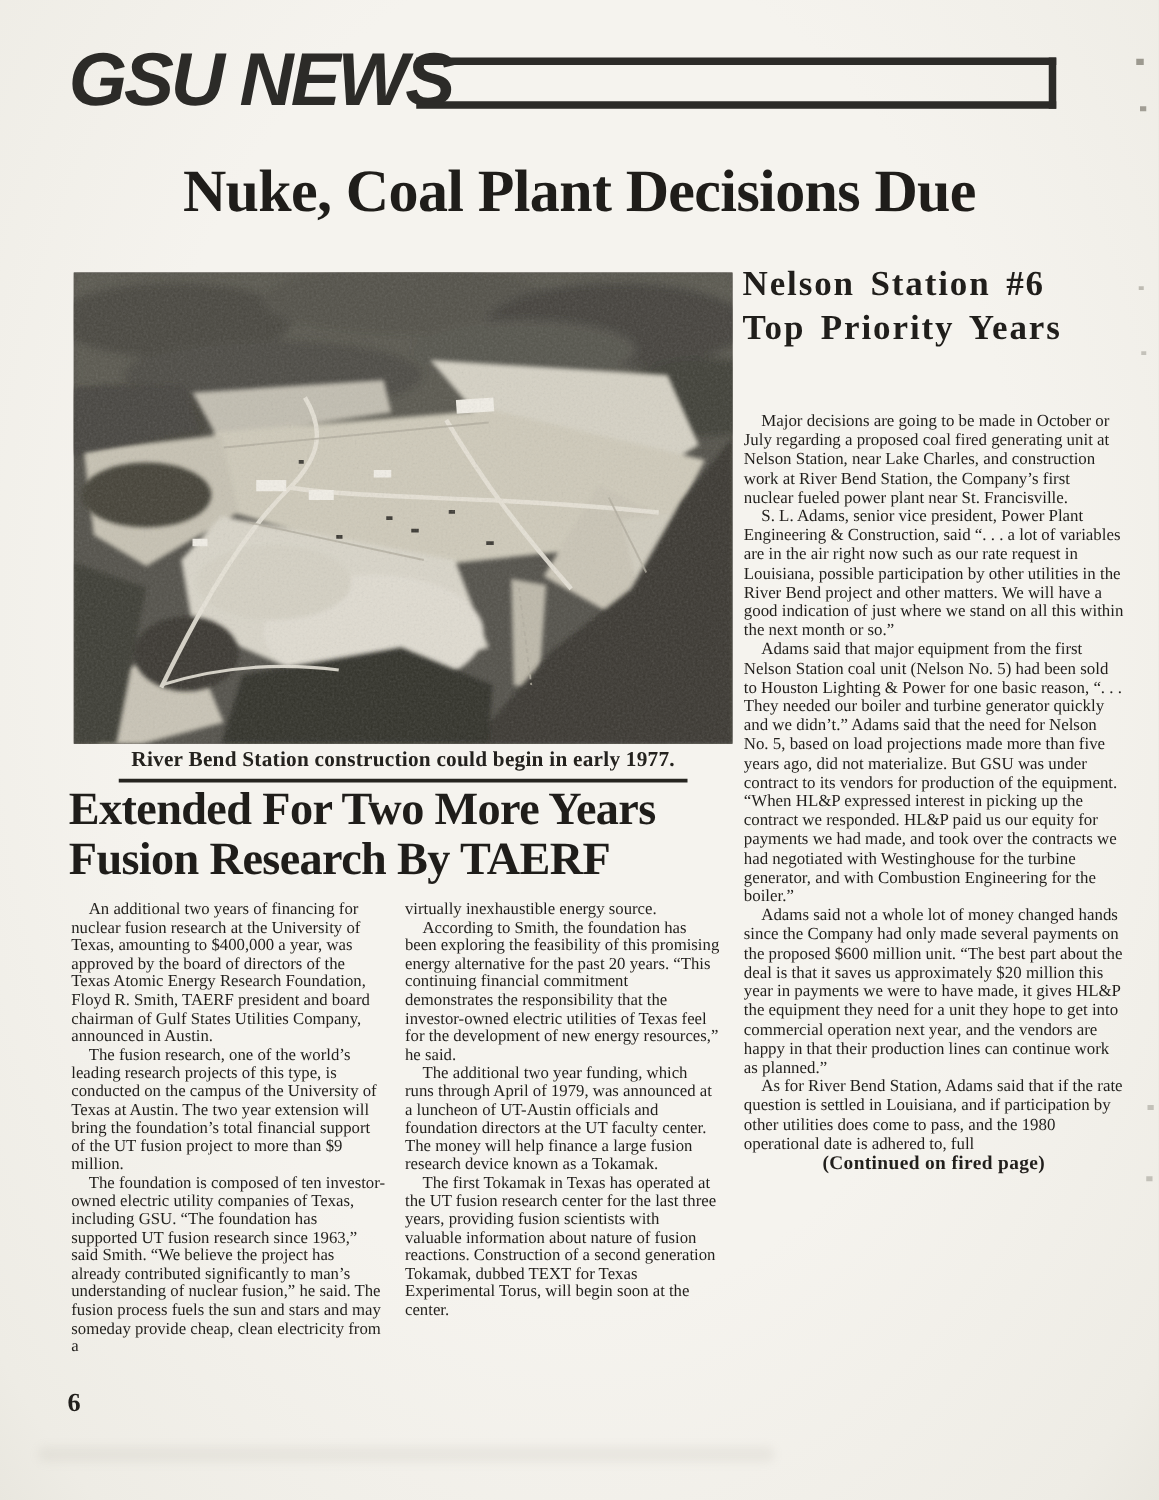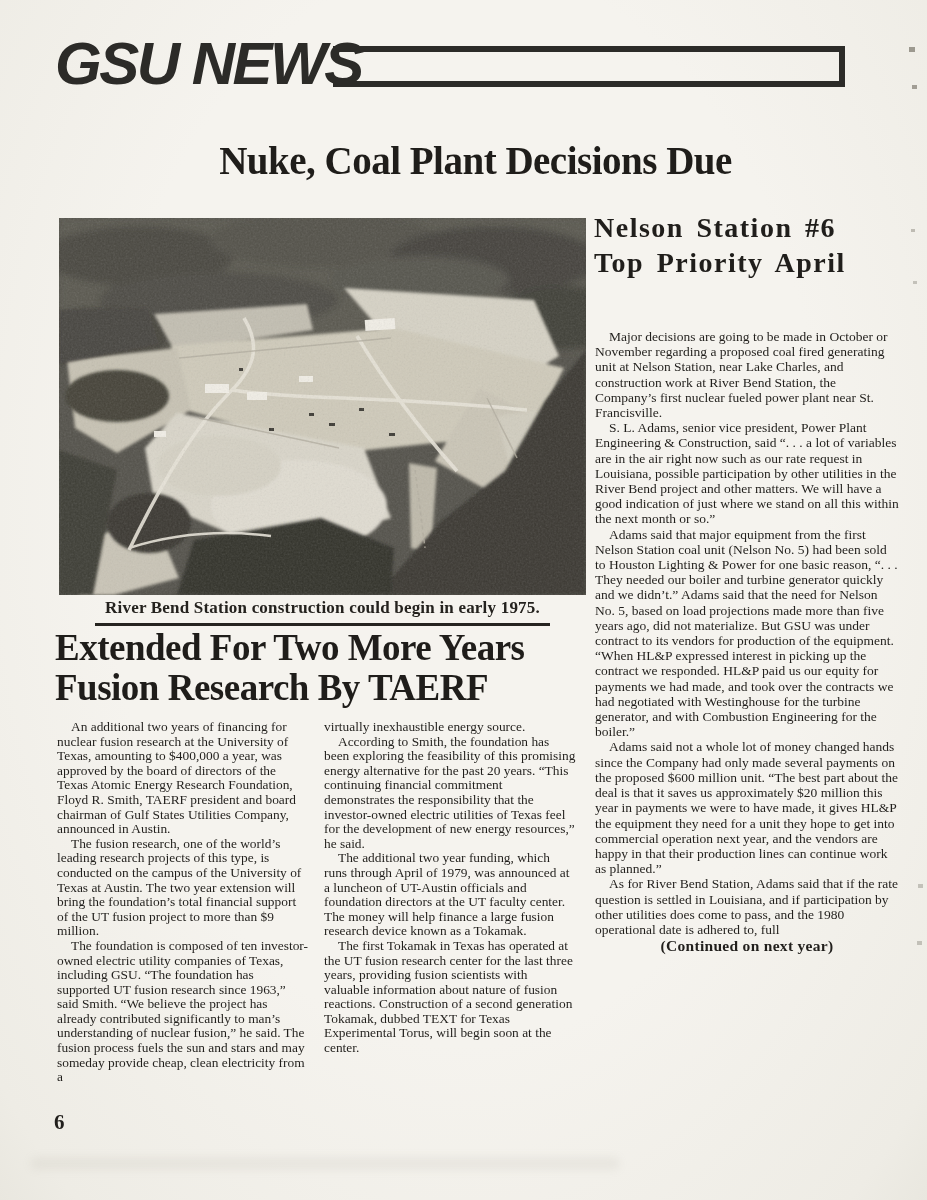--- a/index.html
+++ b/index.html
@@ -18,22 +18,22 @@
     color:#2c2b28;
     font-style:italic;
   }
   .masthead-rule {
     position:absolute; left:333px; top:46px; width:506px; height:29px;
     border-top:6px solid #2c2b28; border-right:6px solid #2c2b28; border-bottom:6px solid #2c2b28;
   }
 
   
   .headline {
-    position:absolute; left:40px; top:126px; width:847px; margin:12px;
-    text-align:center; font-size:39px; font-weight:bold; letter-spacing:-0.5px;
+    position:absolute; left:40px; top:126px; width:847px; margin:0;
+    text-align:center; font-size:48px; font-weight:bold; letter-spacing:-0.5px;
     color:#1f1d1a;
   }
 
   
   .photo { position:absolute; left:59px; top:218px; width:527px; height:377px; background:#4c4a44; }
   .photo svg { display:block; }
   .caption-wrap { position:absolute; left:59px; top:598px; width:527px; text-align:center; }
   .caption-text {
     display:inline-block; font-weight:bold; font-size:17px; letter-spacing:0.2px;
     padding:0 10px 5px; border-bottom:3px solid #262420; color:#24221e;
@@ -159,21 +159,21 @@
         <rect x="270" y="205" width="6" height="3"></rect>
         <rect x="300" y="190" width="5" height="3"></rect>
         <rect x="210" y="210" width="5" height="3"></rect>
         <rect x="330" y="215" width="6" height="3"></rect>
         <rect x="180" y="150" width="4" height="3"></rect>
       </g>
       <rect width="527" height="377" filter="url(#grain)" opacity="0.16"></rect>
     </svg>
   </div>
   <div class="caption-wrap">
-    <span class="caption-text">River Bend Station construction could begin in early 1975.</span>
+    <span class="caption-text">River Bend Station construction could begin in early 1977.</span>
   </div>
 
   <h2 class="fusion-title">
     <div>Extended For Two More Years</div>
     <div>Fusion Research By TAERF</div>
   </h2>
   <div class="fusion-cols">
     <div class="fusion-col">
       <p class="indent">An additional two years of financing for nuclear fusion research at the University of Texas, amounting to $400,000 a year, was approved by the board of directors of the Texas Atomic Energy Research Foundation, Floyd R. Smith, TAERF president and board chairman of Gulf States Utilities Company, announced in Austin.</p>
       <p class="indent">The fusion research, one of the world’s leading research projects of this type, is conducted on the campus of the University of Texas at Austin. The two year extension will bring the foundation’s total financial support of the UT  fusion project to more than $9 million.</p>
@@ -182,29 +182,29 @@
     <div class="fusion-col">
       <p>virtually inexhaustible energy source.</p>
       <p class="indent">According to Smith, the foundation has been exploring the feasibility of this promising energy alternative for the past 20 years. “This continuing financial commitment demonstrates the responsibility that the investor-owned electric utilities of Texas feel for the development of new energy resources,” he said.</p>
       <p class="indent">The additional two year funding, which runs through April of 1979, was announced at a luncheon of UT-Austin officials and foundation directors at the UT faculty center. The money will help finance a large fusion research device known as a Tokamak.</p>
       <p class="indent">The first Tokamak in Texas has operated at the UT fusion research center for the last three years, providing fusion scientists with valuable information about nature of fusion reactions. Construction of a second generation Tokamak, dubbed TEXT for Texas Experimental Torus, will begin soon at the center.</p>
     </div>
   </div>
 
   <h2 class="rb-title">
     <div>Nelson Station #6</div>
-    <div>Top Priority April</div>
+    <div>Top Priority Years</div>
   </h2>
   <div class="rb-body">
-    <p class="indent">Major decisions are going to be made in October or November regarding a proposed coal fired generating unit at Nelson Station, near Lake Charles, and construction work at River Bend Station, the Company’s first nuclear fueled power plant near St. Francisville.</p>
+    <p class="indent">Major decisions are going to be made in October or July regarding a proposed coal fired generating unit at Nelson Station, near Lake Charles, and construction work at River Bend Station, the Company’s first nuclear fueled power plant near St. Francisville.</p>
     <p class="indent">S. L. Adams, senior vice president, Power Plant Engineering &amp; Construction, said “. . . a lot of variables are in the air right now such as our rate request in Louisiana, possible participation by other utilities in the River Bend project and other matters. We will have a good indication of just where we stand on all this within the next month or so.”</p>
     <p class="indent">Adams said that major equipment from the first Nelson Station coal unit (Nelson No. 5) had been sold to Houston Lighting &amp; Power for one basic reason, “. . . They needed our boiler and turbine generator quickly and we didn’t.” Adams said that the need for Nelson No. 5, based on load projections made more than five years ago, did not materialize. But GSU was under contract to its vendors for production of the equipment. “When HL&amp;P expressed interest in picking up the contract we responded. HL&amp;P paid us our equity for payments we had made, and took over the contracts we had negotiated with Westinghouse for the turbine generator, and with Combustion Engineering for the boiler.”</p>
     <p class="indent">Adams said not a whole lot of money changed hands since the Company had only made several payments on the proposed $600 million unit. “The best part about the deal is that it saves us approximately $20 million this year in payments we were to have made, it gives HL&amp;P the equipment they need for a unit they hope to get into commercial operation next year, and the vendors are happy in that their production lines can continue work as planned.”</p>
     <p class="indent">As for River Bend Station, Adams said that if the rate question is settled in Louisiana, and if participation by other utilities does come to pass, and the 1980 operational date is adhered to, full</p>
-    <p class="continued">(Continued on next year)</p>
+    <p class="continued">(Continued on fired page)</p>
   </div>
 
   <div class="page-number">6</div>
 
   <div class="dot d1"></div>
   <div class="dot d2"></div>
   <div class="dot d3"></div>
   <div class="dot d4"></div>
   <div class="dot d5"></div>
   <div class="dot d6"></div>

